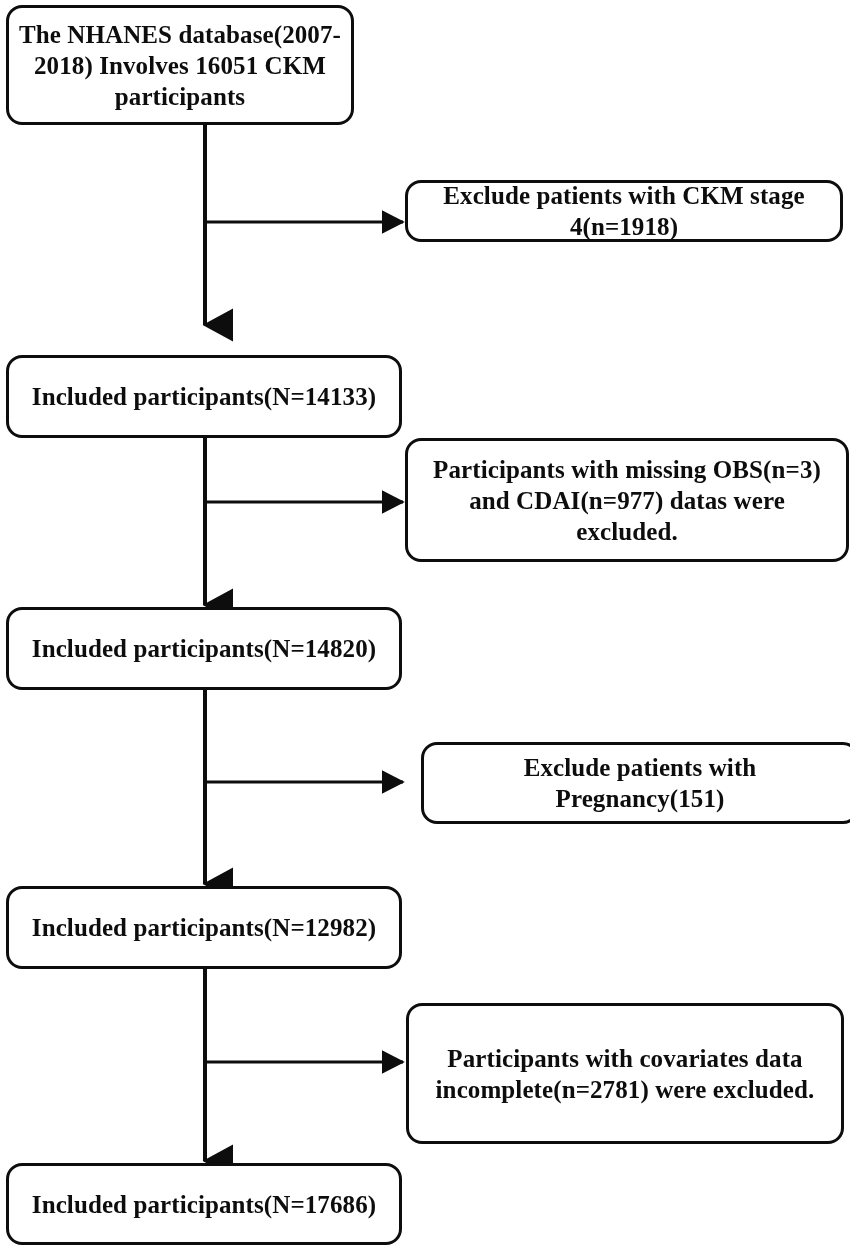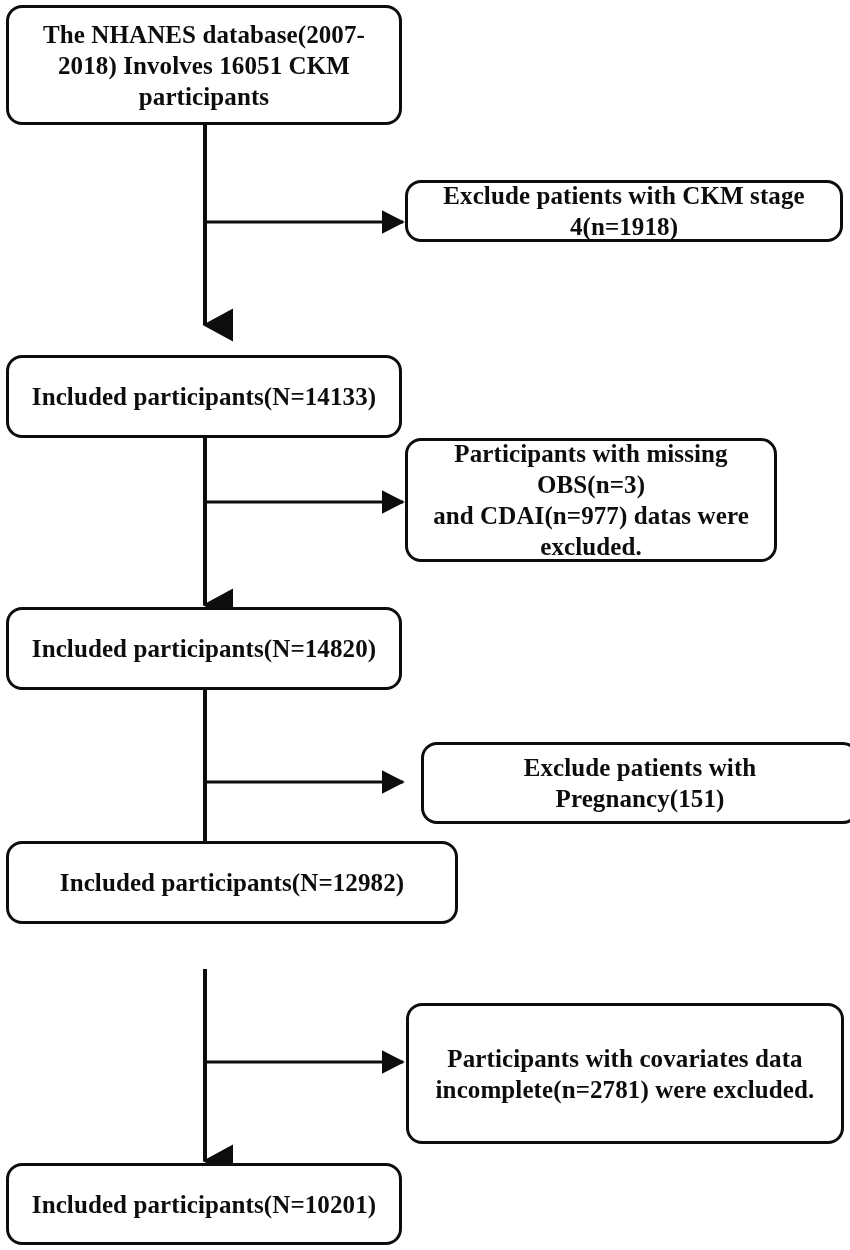--- a/index.html
+++ b/index.html
@@ -67,42 +67,42 @@
         <line x1="205" y1="410" x2="205" y2="605" marker-end="url(#arrow-down)"></line>
         <line x1="205" y1="690" x2="205" y2="884" marker-end="url(#arrow-down)"></line>
         <line x1="205" y1="969" x2="205" y2="1161" marker-end="url(#arrow-down)"></line>
         <line x1="205" y1="222" x2="403" y2="222" stroke-width="3" marker-end="url(#arrow-right)"></line>
         <line x1="205" y1="502" x2="403" y2="502" stroke-width="3" marker-end="url(#arrow-right)"></line>
         <line x1="205" y1="782" x2="403" y2="782" stroke-width="3" marker-end="url(#arrow-right)"></line>
         <line x1="205" y1="1062" x2="403" y2="1062" stroke-width="3" marker-end="url(#arrow-right)"></line>
       </g>
   </svg>
   <div id="node-layer">
-      <div class="node main" style="left: 6px; top: 5px; width: 396px; height: 120px;">
+      <div class="node main" style="left: 6px; top: 5px; width: 348px; height: 120px;">
         <div class="node-label">The NHANES database(2007-
 2018) Involves 16051 CKM
 participants</div>
       </div>
       <div class="node main" style="left: 6px; top: 327px; width: 396px; height: 83px; margin-top: 28px;">
         <div class="node-label">Included participants(N=14133)</div>
       </div>
       <div class="node main" style="left: 6px; top: 607px; width: 396px; height: 83px;">
         <div class="node-label">Included participants(N=14820)</div>
       </div>
-      <div class="node main" style="left: 6px; top: 841px; width: 452px; height: 83px;">
+      <div class="node main" style="left: 6px; top: 886px; width: 396px; height: 83px;">
         <div class="node-label">Included participants(N=12982)</div>
       </div>
       <div class="node main" style="left: 6px; top: 1163px; width: 396px; height: 82px;">
-        <div class="node-label">Included participants(N=10201)</div>
+        <div class="node-label">Included participants(N=17686)</div>
       </div>
       <div class="node side" style="left: 405px; top: 180px; width: 438px; height: 62px;">
         <div class="node-label">Exclude patients with CKM stage
 4(n=1918)</div>
       </div>
-      <div class="node side" style="left: 405px; top: 438px; width: 372px; height: 124px;">
+      <div class="node side" style="left: 405px; top: 438px; width: 444px; height: 124px;">
         <div class="node-label">Participants with missing OBS(n=3)
 and CDAI(n=977) datas were
 excluded.</div>
       </div>
       <div class="node side" style="left: 405px; top: 742px; width: 438px; height: 82px; margin-left: 16px;">
         <div class="node-label">Exclude patients with
 Pregnancy(151)</div>
       </div>
       <div class="node side" style="left: 406px; top: 1003px; width: 438px; height: 141px;">
         <div class="node-label">Participants with covariates data

